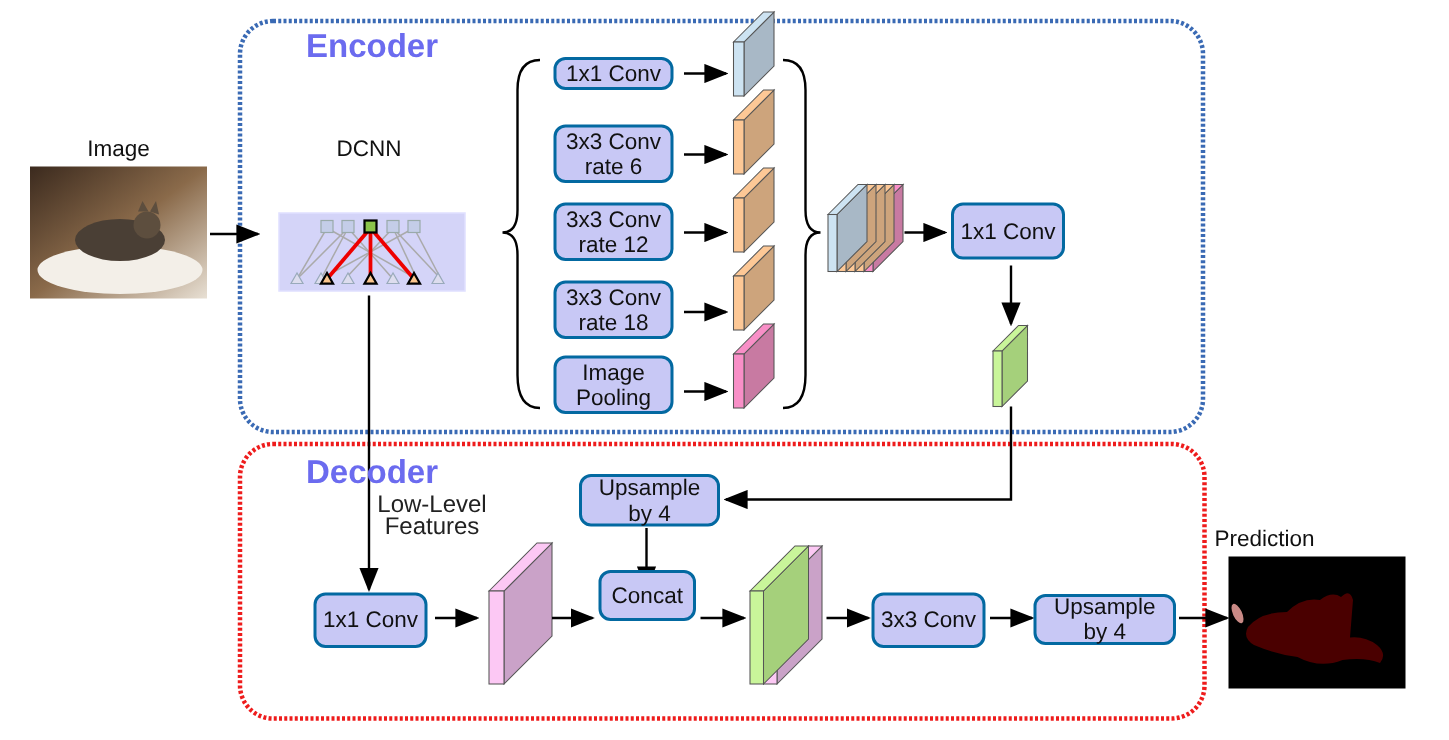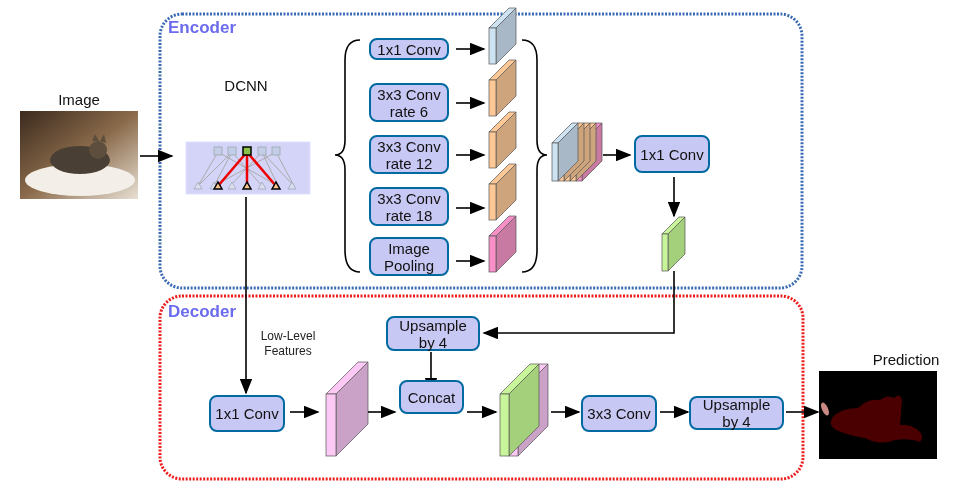--- a/index.html
+++ b/index.html
@@ -1,22 +1,22 @@
 <!DOCTYPE html>
 <html><head>
 <meta charset="utf-8">
 <style>
   html,body{margin:0;padding:0;background:#fff;}
   body{width:966px;height:493px;position:relative;overflow:hidden;font-family:"Liberation Sans",sans-serif;color:#111;}
   svg{position:absolute;left:0;top:0;}
   .node{position:absolute;background:#c8c8f5;border:2px solid #0369a1;border-radius:8px;box-sizing:border-box;
         display:flex;align-items:center;justify-content:center;text-align:center;font-size:15px;line-height:17px;white-space:pre-line;}
   .lbl{position:absolute;font-size:15px;text-align:center;white-space:pre-line;}
-  .small{font-size:12px;line-height:15px;color:#222;}
-  .section{position:absolute;font-weight:bold;font-size:17px;color:#6b6bef;}
+  .small{font-size:16px;line-height:15px;color:#222;}
+  .section{position:absolute;font-weight:bold;font-size:22px;color:#6b6bef;margin-left:36px;}
 </style>
 </head>
 <body>
 
 <svg width="966" height="493">
   <defs>
     <marker id="ah" markerWidth="10" markerHeight="8" refX="9" refY="4" orient="auto">
       <path d="M0,0 L10,4 L0,8 Z" fill="#000"></path>
     </marker>
     <linearGradient id="catbg" x1="0" y1="0" x2="1" y2="1">
@@ -189,22 +189,22 @@
     <line x1="551" y1="412" x2="579" y2="412"></line>
     <line x1="660" y1="412" x2="688" y2="412"></line>
     <line x1="786" y1="412" x2="818" y2="412"></line>
   </g>
 </svg>
 
 <div class="section" style="left:168px;top:18px;">Encoder</div>
 <div class="section" style="left:168px;top:302px;">Decoder</div>
 
 <div class="lbl" style="left:20px;width:118px;top:91px;">Image</div>
-<div class="lbl" style="left:186px;width:120px;top:77px;">DCNN</div>
-<div class="lbl" style="left:847px;width:118px;top:351px;">Prediction</div>
+<div class="lbl" style="left:186px;width:120px;top:91px;">DCNN</div>
+<div class="lbl" style="left:784px;width:118px;top:351px;">Prediction</div>
 <div class="lbl small" style="left:245px;width:86px;top:329px;">Low-Level
 Features</div>
 
 <div class="node" style="left:174px;top:112px;width:146px;height:88px;align-items:flex-start;padding-top:8px;z-index:-1;">
   <span>Atrous Conv</span>
 </div>
 
 <div class="node" style="left:369px;top:38px;width:80px;height:22px;">1x1 Conv</div>
 <div class="node" style="left:369px;top:83px;width:80px;height:39px;">3x3 Conv
 rate 6</div>

